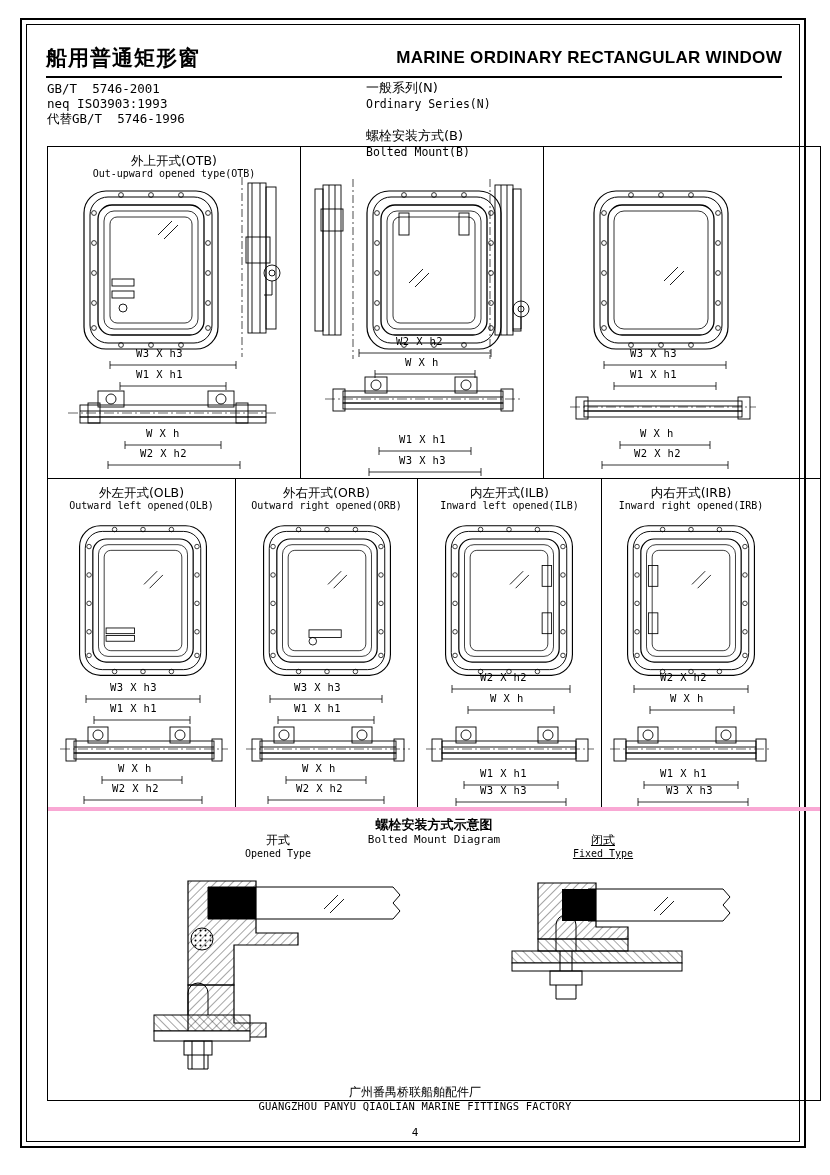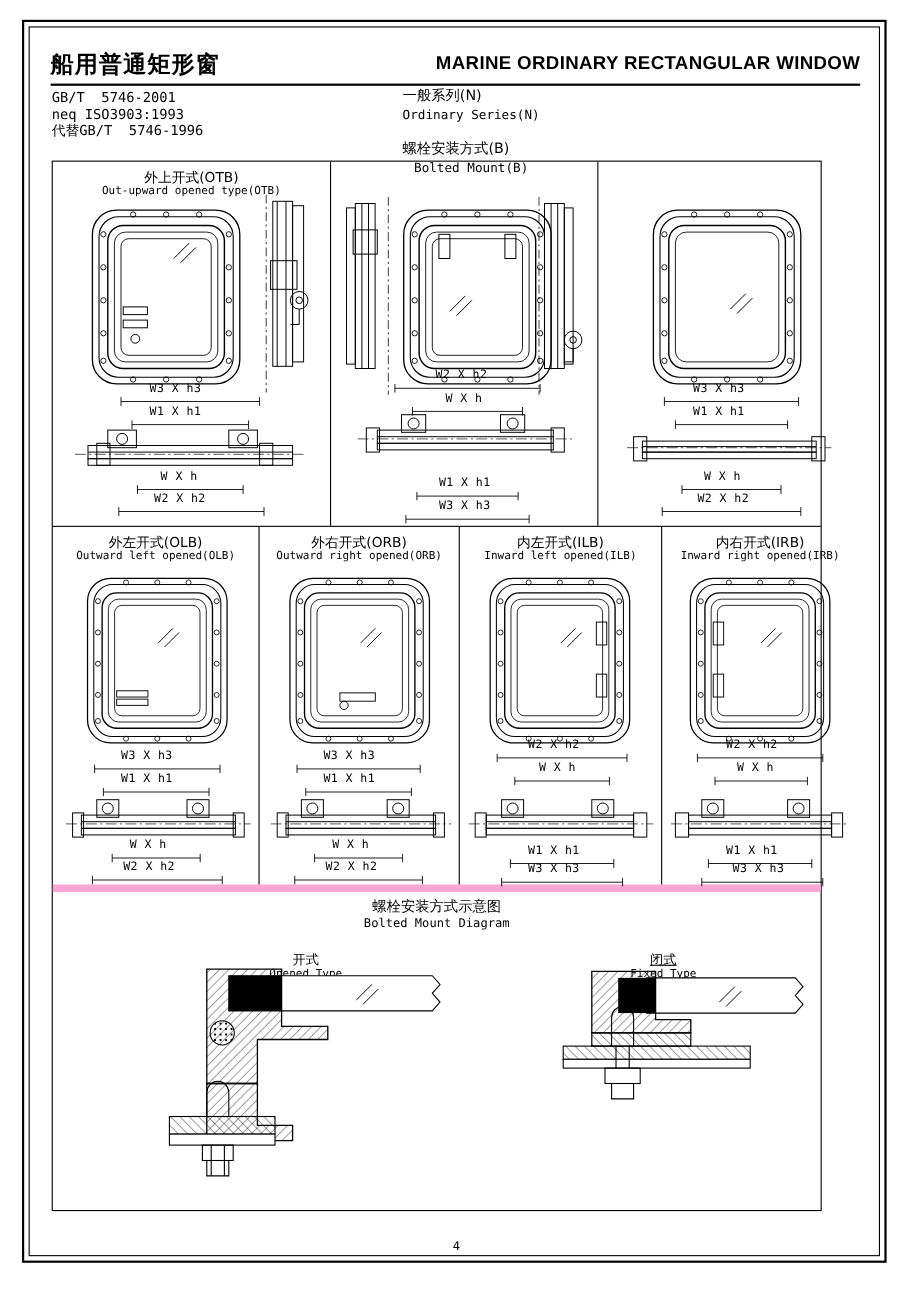--- a/index.html
+++ b/index.html
@@ -12,42 +12,42 @@
   .brd2{position:absolute;border:1px solid #000;left:26px;top:24px;width:774px;height:1118px;box-sizing:border-box;}
 
   
   .hdr{position:absolute;left:46px;top:44px;width:736px;}
   .hdr-cn{font-family:"DejaVu Sans",sans-serif;font-size:21px;font-weight:bold;letter-spacing:1px;display:inline-block;}
   .hdr-en{font-family:"Liberation Sans",sans-serif;font-size:17px;font-weight:bold;letter-spacing:.3px;position:absolute;right:0;top:4px;}
   .hdr-rule{position:absolute;left:46px;top:76px;width:736px;border-top:2px solid #000;}
 
   .std{position:absolute;left:47px;top:81px;font-family:"DejaVu Sans Mono",monospace;font-size:12.5px;line-height:15px;white-space:pre;}
   .series{position:absolute;left:366px;top:80px;font-family:"DejaVu Sans",sans-serif;font-size:13px;line-height:16px;}
-  .series .en{font-family:"DejaVu Sans Mono",monospace;font-size:11.5px;text-align:center;}
+  .series .en{font-family:"DejaVu Sans Mono",monospace;font-size:11.5px;}
 
   
-  .grid{position:absolute;left:47px;top:146px;width:700px;height:955px;border:1px solid #000;box-sizing:border-box;}
+  .grid{position:absolute;left:47px;top:146px;width:774px;height:955px;border:1px solid #000;box-sizing:border-box;}
   .row1{position:absolute;left:0;top:0;width:100%;height:332px;border-bottom:1px solid #000;box-sizing:border-box;}
-  .row2{position:absolute;left:0;top:332px;width:100%;height:332px;border-bottom:7px solid #f9a8d4;box-sizing:border-box;}
+  .row2{position:absolute;left:0;top:332px;width:100%;height:332px;border-bottom:4px solid #f9a8d4;box-sizing:border-box;}
   .row3{position:absolute;left:0;top:664px;width:100%;height:289px;box-sizing:border-box;}
   .cell{position:absolute;top:0;height:100%;box-sizing:border-box;}
   .vline{border-right:1px solid #000;}
 
   .ttl{position:absolute;left:0;right:0;top:6px;text-align:center;}
   .ttl .cn{font-family:"DejaVu Sans",sans-serif;font-size:12.5px;display:block;line-height:15px;}
   .ttl .en{font-family:"DejaVu Sans Mono",monospace;font-size:10px;display:block;line-height:12px;}
 
   .dim{font-family:"DejaVu Sans Mono",monospace;font-size:10.5px;letter-spacing:.4px;position:absolute;white-space:nowrap;}
 
   
   .btitle{position:absolute;left:0;right:0;top:4px;text-align:center;}
-  .btitle .cn{font-family:"DejaVu Sans",sans-serif;font-size:13px;display:block;line-height:16px;}
+  .btitle .cn{font-family:"DejaVu Sans",sans-serif;font-size:13px;display:block;line-height:16px;font-weight:bold;}
   .btitle .en{font-family:"DejaVu Sans Mono",monospace;font-size:11px;display:block;line-height:13px;}
 
-  .sub{position:absolute;text-align:center;margin-top:32px;}
+  .sub{position:absolute;text-align:center;}
   .sub .cn{font-family:"DejaVu Sans",sans-serif;font-size:12px;display:block;line-height:15px;}
   .sub .en{font-family:"DejaVu Sans Mono",monospace;font-size:10px;display:block;line-height:12px;}
 
   .footer{position:absolute;left:0;right:0;top:1085px;text-align:center;}
   .footer .cn{font-family:"DejaVu Sans",sans-serif;font-size:12px;line-height:15px;display:block;}
   .footer .en{font-family:"DejaVu Sans Mono",monospace;font-size:10.5px;line-height:13px;display:block;letter-spacing:.2px;}
   .pageno{position:absolute;left:0;right:0;top:1126px;text-align:center;font-family:"DejaVu Sans Mono",monospace;font-size:11px;}
 
   svg{display:block;}
   .dwg{position:absolute;}
@@ -742,16 +742,18 @@
           <line x1="82" y1="78" x2="82" y2="98"></line>
           <line x1="94" y1="78" x2="94" y2="98"></line>
           <rect x="72" y="98" width="32" height="14"></rect>
           <path d="M78 112 L78 126 L98 126 L98 112"></path>
         </g>
       </svg>
     </div>
   </div>
 
   <div class="footer">
+    <span class="cn">广州番禺桥联船舶配件厂</span>
+    <span class="en">GUANGZHOU PANYU QIAOLIAN MARINE FITTINGS FACTORY</span>
   </div>
   <div class="pageno">4</div>
 
 </div>
 
 </body></html>

